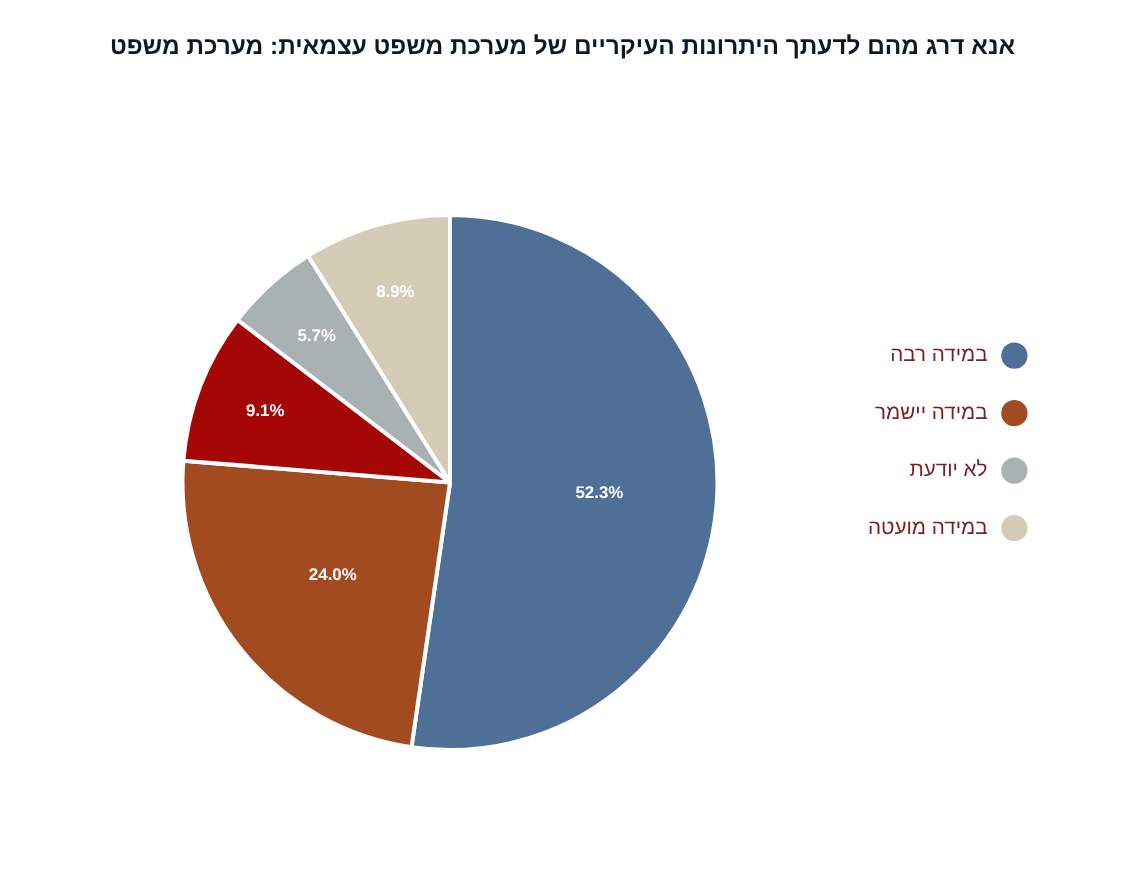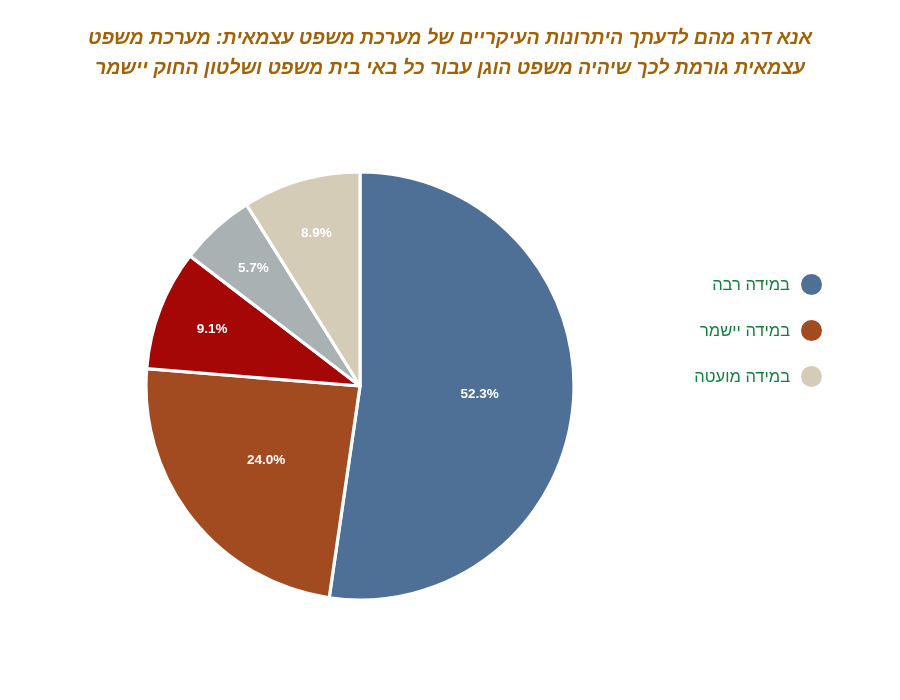--- a/index.html
+++ b/index.html
@@ -23,26 +23,25 @@
   }
 
   
   .chart-title {
     position: absolute;
     left: 28px;
     top: 22px;
     width: 844px;
     text-align: center;
     direction: rtl;
-    color: #a16207;
+    color: #0f172a;
     font-size: 19.5px;
     font-weight: bold;
     line-height: 30px;
     letter-spacing: 0px;
-    font-style: italic;
   }
   .chart-title .tline {
     display: block;
     white-space: nowrap;
   }
 
   
   .plot-area {
     position: absolute;
     left: 120px;
@@ -93,33 +92,32 @@
   }
   .legend-dot {
     width: 21px;
     height: 21px;
     border-radius: 50%;
     flex: 0 0 auto;
     margin-left: 11px;
   }
   .legend-label {
     font-size: 16.5px;
-    color: #15803d;
+    color: #7f1d1d;
     white-space: nowrap;
     line-height: 21px;
   }
 </style>
 </head>
 <body>
 
 <div id="chart-root">
 
   <div class="chart-title">
     <span class="tline">אנא דרג מהם לדעתך היתרונות העיקריים של מערכת משפט עצמאית: מערכת משפט</span>
-    <span class="tline">עצמאית גורמת לכך שיהיה משפט הוגן עבור כל באי בית משפט ושלטון החוק יישמר</span>
   </div>
 
   <div class="plot-area">
     <svg class="pie-svg" viewBox="0 0 500 500">
       <g id="pie-slices">
           <path d="M 240 246 L 240.00 32.00 A 214 214 0 1 1 209.18 457.77 Z" fill="#4F7096" class="slice-path" stroke="#ffffff"></path>
           <path d="M 240 246 L 209.18 457.77 A 214 214 0 0 1 26.71 228.54 Z" fill="#A24B21" class="slice-path" stroke="#ffffff"></path>
           <path d="M 240 246 L 26.71 228.54 A 214 214 0 0 1 70.09 115.90 Z" fill="#A50707" class="slice-path" stroke="#ffffff"></path>
           <path d="M 240 246 L 70.09 115.90 A 214 214 0 0 1 126.47 64.60 Z" fill="#AAB1B2" class="slice-path" stroke="#ffffff"></path>
           <path d="M 240 246 L 126.47 64.60 A 214 214 0 0 1 240.00 32.00 Z" fill="#D5CCB8" class="slice-path" stroke="#ffffff"></path>
@@ -137,18 +135,22 @@
   <div class="legend" id="legend">
       <div class="legend-row">
         <span class="legend-dot" style="background: rgb(79, 112, 150);"></span>
         <span class="legend-label">במידה רבה</span>
       </div>
       <div class="legend-row">
         <span class="legend-dot" style="background: rgb(162, 75, 33);"></span>
         <span class="legend-label">במידה יישמר</span>
       </div>
       <div class="legend-row">
+        <span class="legend-dot" style="background: rgb(170, 177, 178);"></span>
+        <span class="legend-label">לא יודעת</span>
+      </div>
+      <div class="legend-row">
         <span class="legend-dot" style="background: rgb(213, 204, 184);"></span>
         <span class="legend-label">במידה מועטה</span>
       </div>
     </div>
 
 </div>
 
 </body></html>

